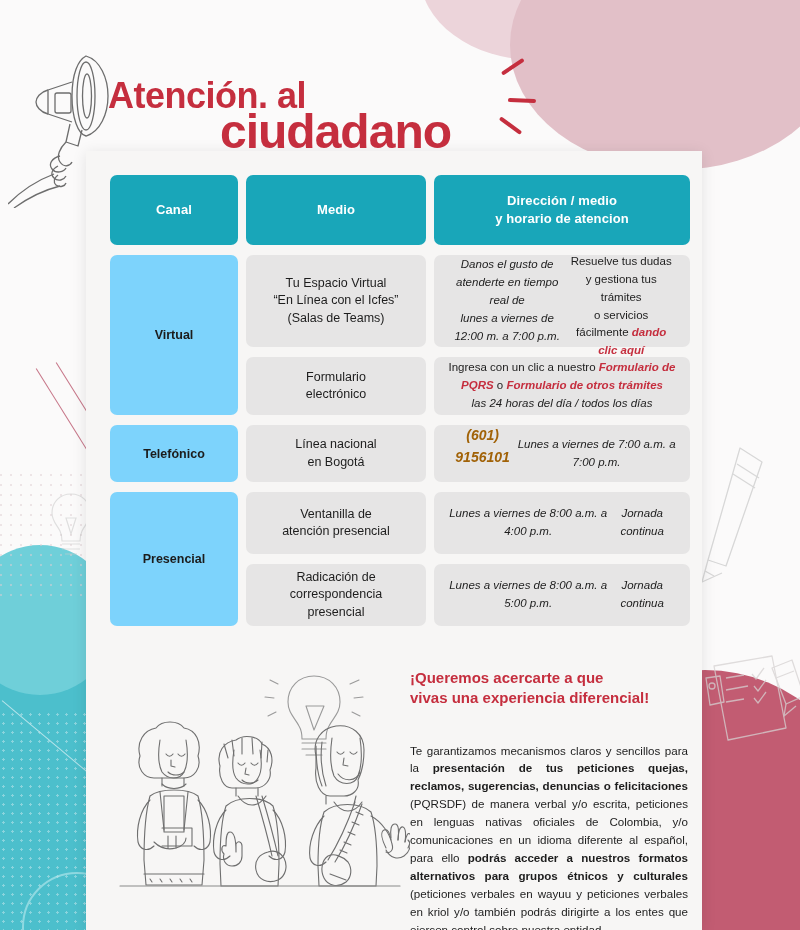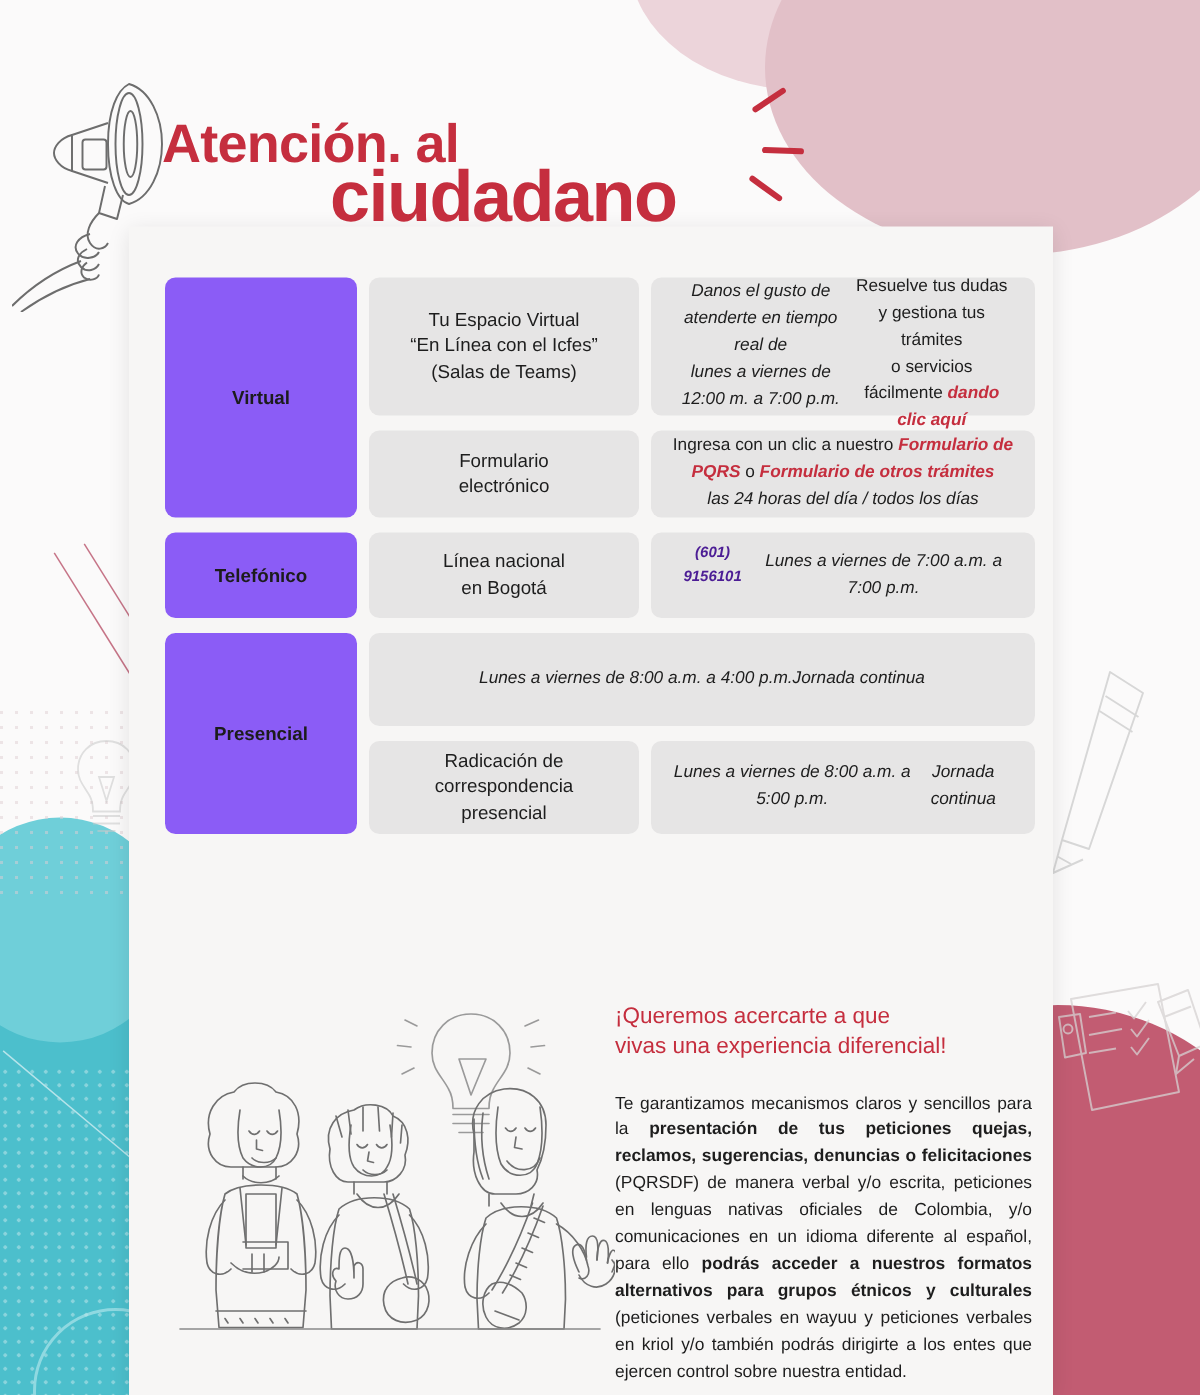--- a/index.html
+++ b/index.html
@@ -138,21 +138,21 @@
     letter-spacing: .1px;
   }
   .th.c1 { width: 128px; }
   .th.c2 { width: 180px; }
   .th.c3 { flex: 1; }
 
   .tbody { margin-top: 10px; }
   .grow { display: flex; gap: 8px; margin-bottom: 10px; }
   .ch-cell {
     width: 128px;
-    background: #8b5cf6;
+    background: #7dd3fc;
     border-radius: 7px;
     display: flex; align-items: center; justify-content: center;
     font-weight: 800; font-size: 12.5px; color: #1c1c1c;
     text-align: center;
   }
   .subcol { flex: 1; display: flex; flex-direction: column; gap: 10px; }
   .subrow { display: flex; gap: 8px; }
   .medio-cell {
     width: 180px;
     background: #e6e5e5;
@@ -172,39 +172,39 @@
     text-align: center;
     font-size: 11.5px;
     color: #1d1d1d;
     line-height: 1.55;
     padding: 10px 14px;
     font-style: italic;
   }
   .dir-cell p { margin: 0; }
   .dir-cell p + p { margin-top: 11px; }
   .accent { color: #c52e3e; font-weight: 800; font-style: italic; }
-  .phone { color: #4c1d95; font-weight: 800; font-style: italic; font-size: 10px; margin-bottom: 14px; }
+  .phone { color: #a16207; font-weight: 800; font-style: italic; font-size: 14px; margin-bottom: 14px; }
   .plain { font-style: normal; }
 
   .h-virtual-top { height: 92px; }
   .h-virtual-bot { height: 58px; }
   .h-tel { height: 57px; }
   .h-pres-top { height: 62px; }
   .h-pres-bot { height: 62px; }
 
   
   .bottom { position: absolute; left: 110px; top: 660px; width: 580px; z-index: 4; display: flex; }
   .illus { width: 300px; position: relative; }
   .copy { width: 278px; padding-top: 8px; }
   .copy h2 {
     color: #c52e3e;
     font-size: 15px;
-    font-weight: 400;
+    font-weight: 700;
     line-height: 1.35;
-    margin-bottom: 18px;
+    margin-bottom: 33px;
   }
   .copy p {
     font-size: 11.6px;
     line-height: 1.55;
     color: #1d1d1d;
     text-align: justify;
   }
   .copy b { font-weight: 800; }
 </style>
 </head>
@@ -283,20 +283,30 @@
   <div class="title-line2">ciudadano</div>
 </div>
 <div class="spark s1" style="z-index:6"></div>
 <div class="spark s2" style="z-index:6"></div>
 <div class="spark s3" style="z-index:6"></div>
 
 <div class="card"></div>
 
 <div class="table">
 
+  <div class="thead">
+    <div class="th c1">Canal</div>
+    <div class="th c2">Medio</div>
+    <div class="th c3">
+      <div>
+        <div>Dirección / medio</div>
+        <div>y horario de atencion</div>
+      </div>
+    </div>
+  </div>
 
   <div class="tbody">
 
     <div class="grow">
       <div class="ch-cell">Virtual</div>
       <div class="subcol">
         <div class="subrow h-virtual-top">
           <div class="medio-cell">
             <div>
               <div>Tu Espacio Virtual</div>
@@ -348,20 +358,26 @@
             <div>Lunes a viernes de 7:00 a.m. a 7:00 p.m.</div>
           </div>
         </div>
       </div>
     </div>
 
     <div class="grow">
       <div class="ch-cell">Presencial</div>
       <div class="subcol">
         <div class="subrow h-pres-top">
+          <div class="medio-cell">
+            <div>
+              <div>Ventanilla de</div>
+              <div>atención presencial</div>
+            </div>
+          </div>
           <div class="dir-cell">
             <div>Lunes a viernes de 8:00 a.m. a 4:00 p.m.</div>
             <div>Jornada continua</div>
           </div>
         </div>
         <div class="subrow h-pres-bot">
           <div class="medio-cell">
             <div>
               <div>Radicación de</div>
               <div>correspondencia</div>

